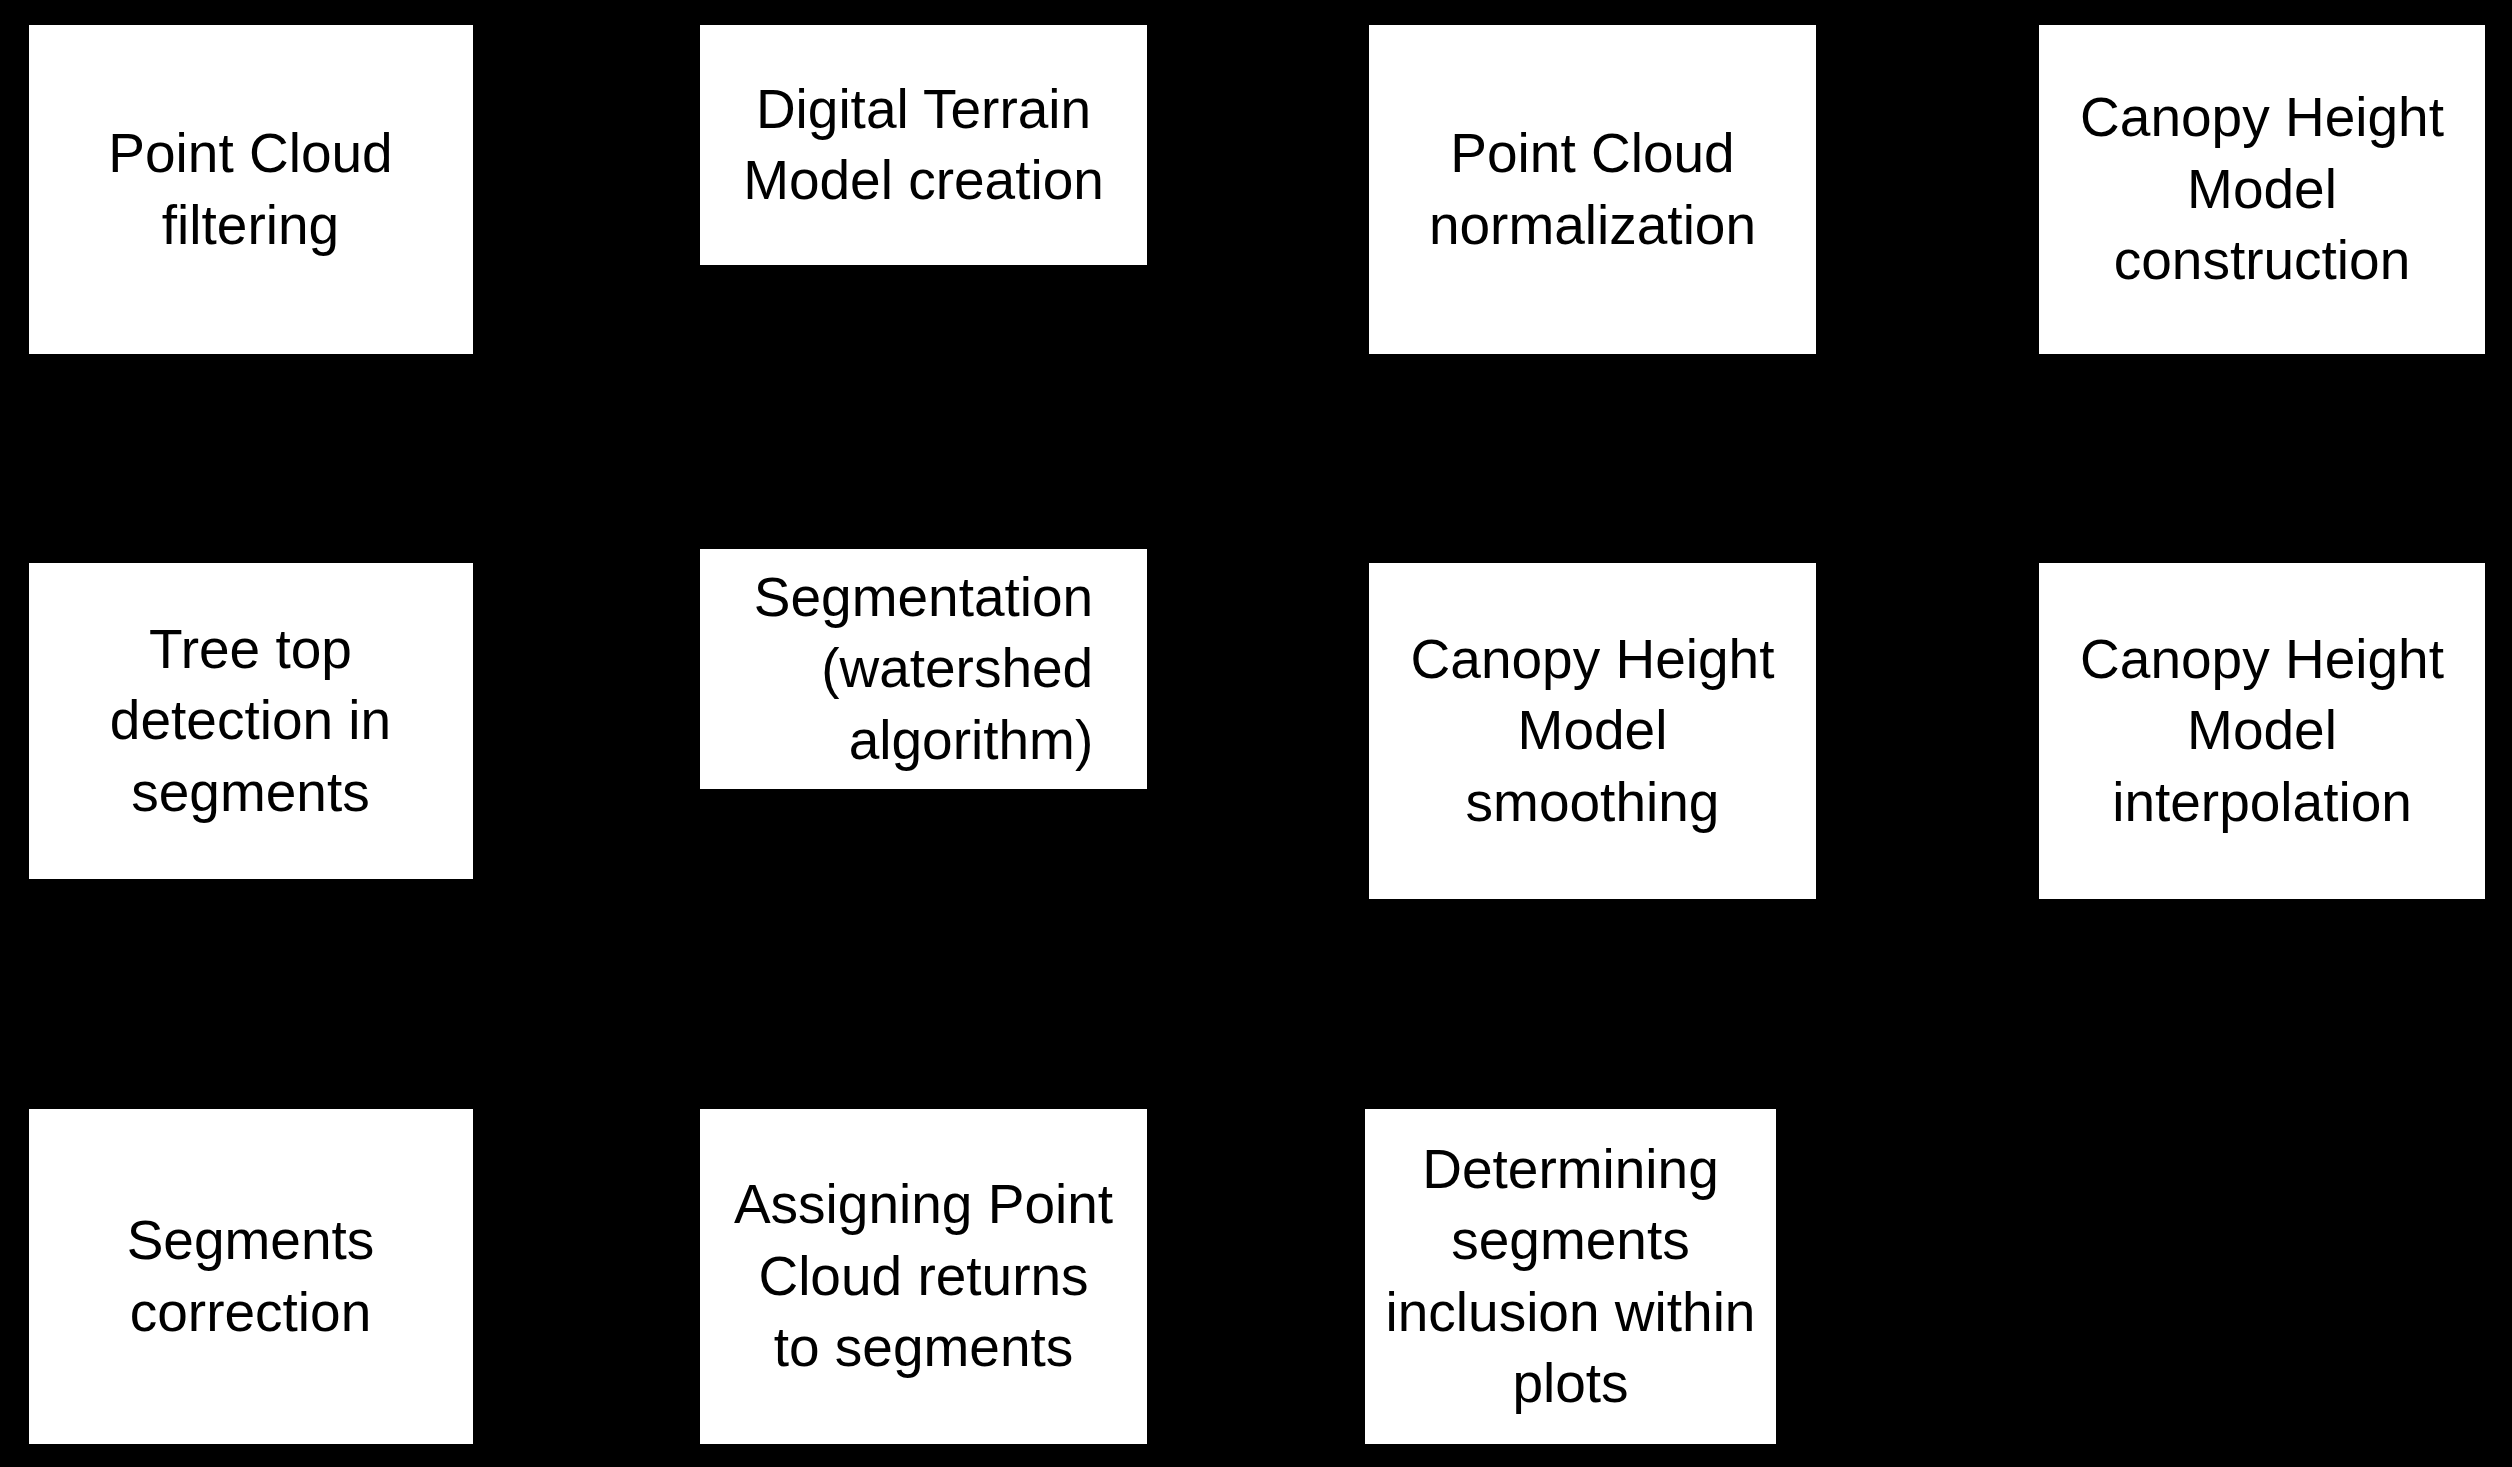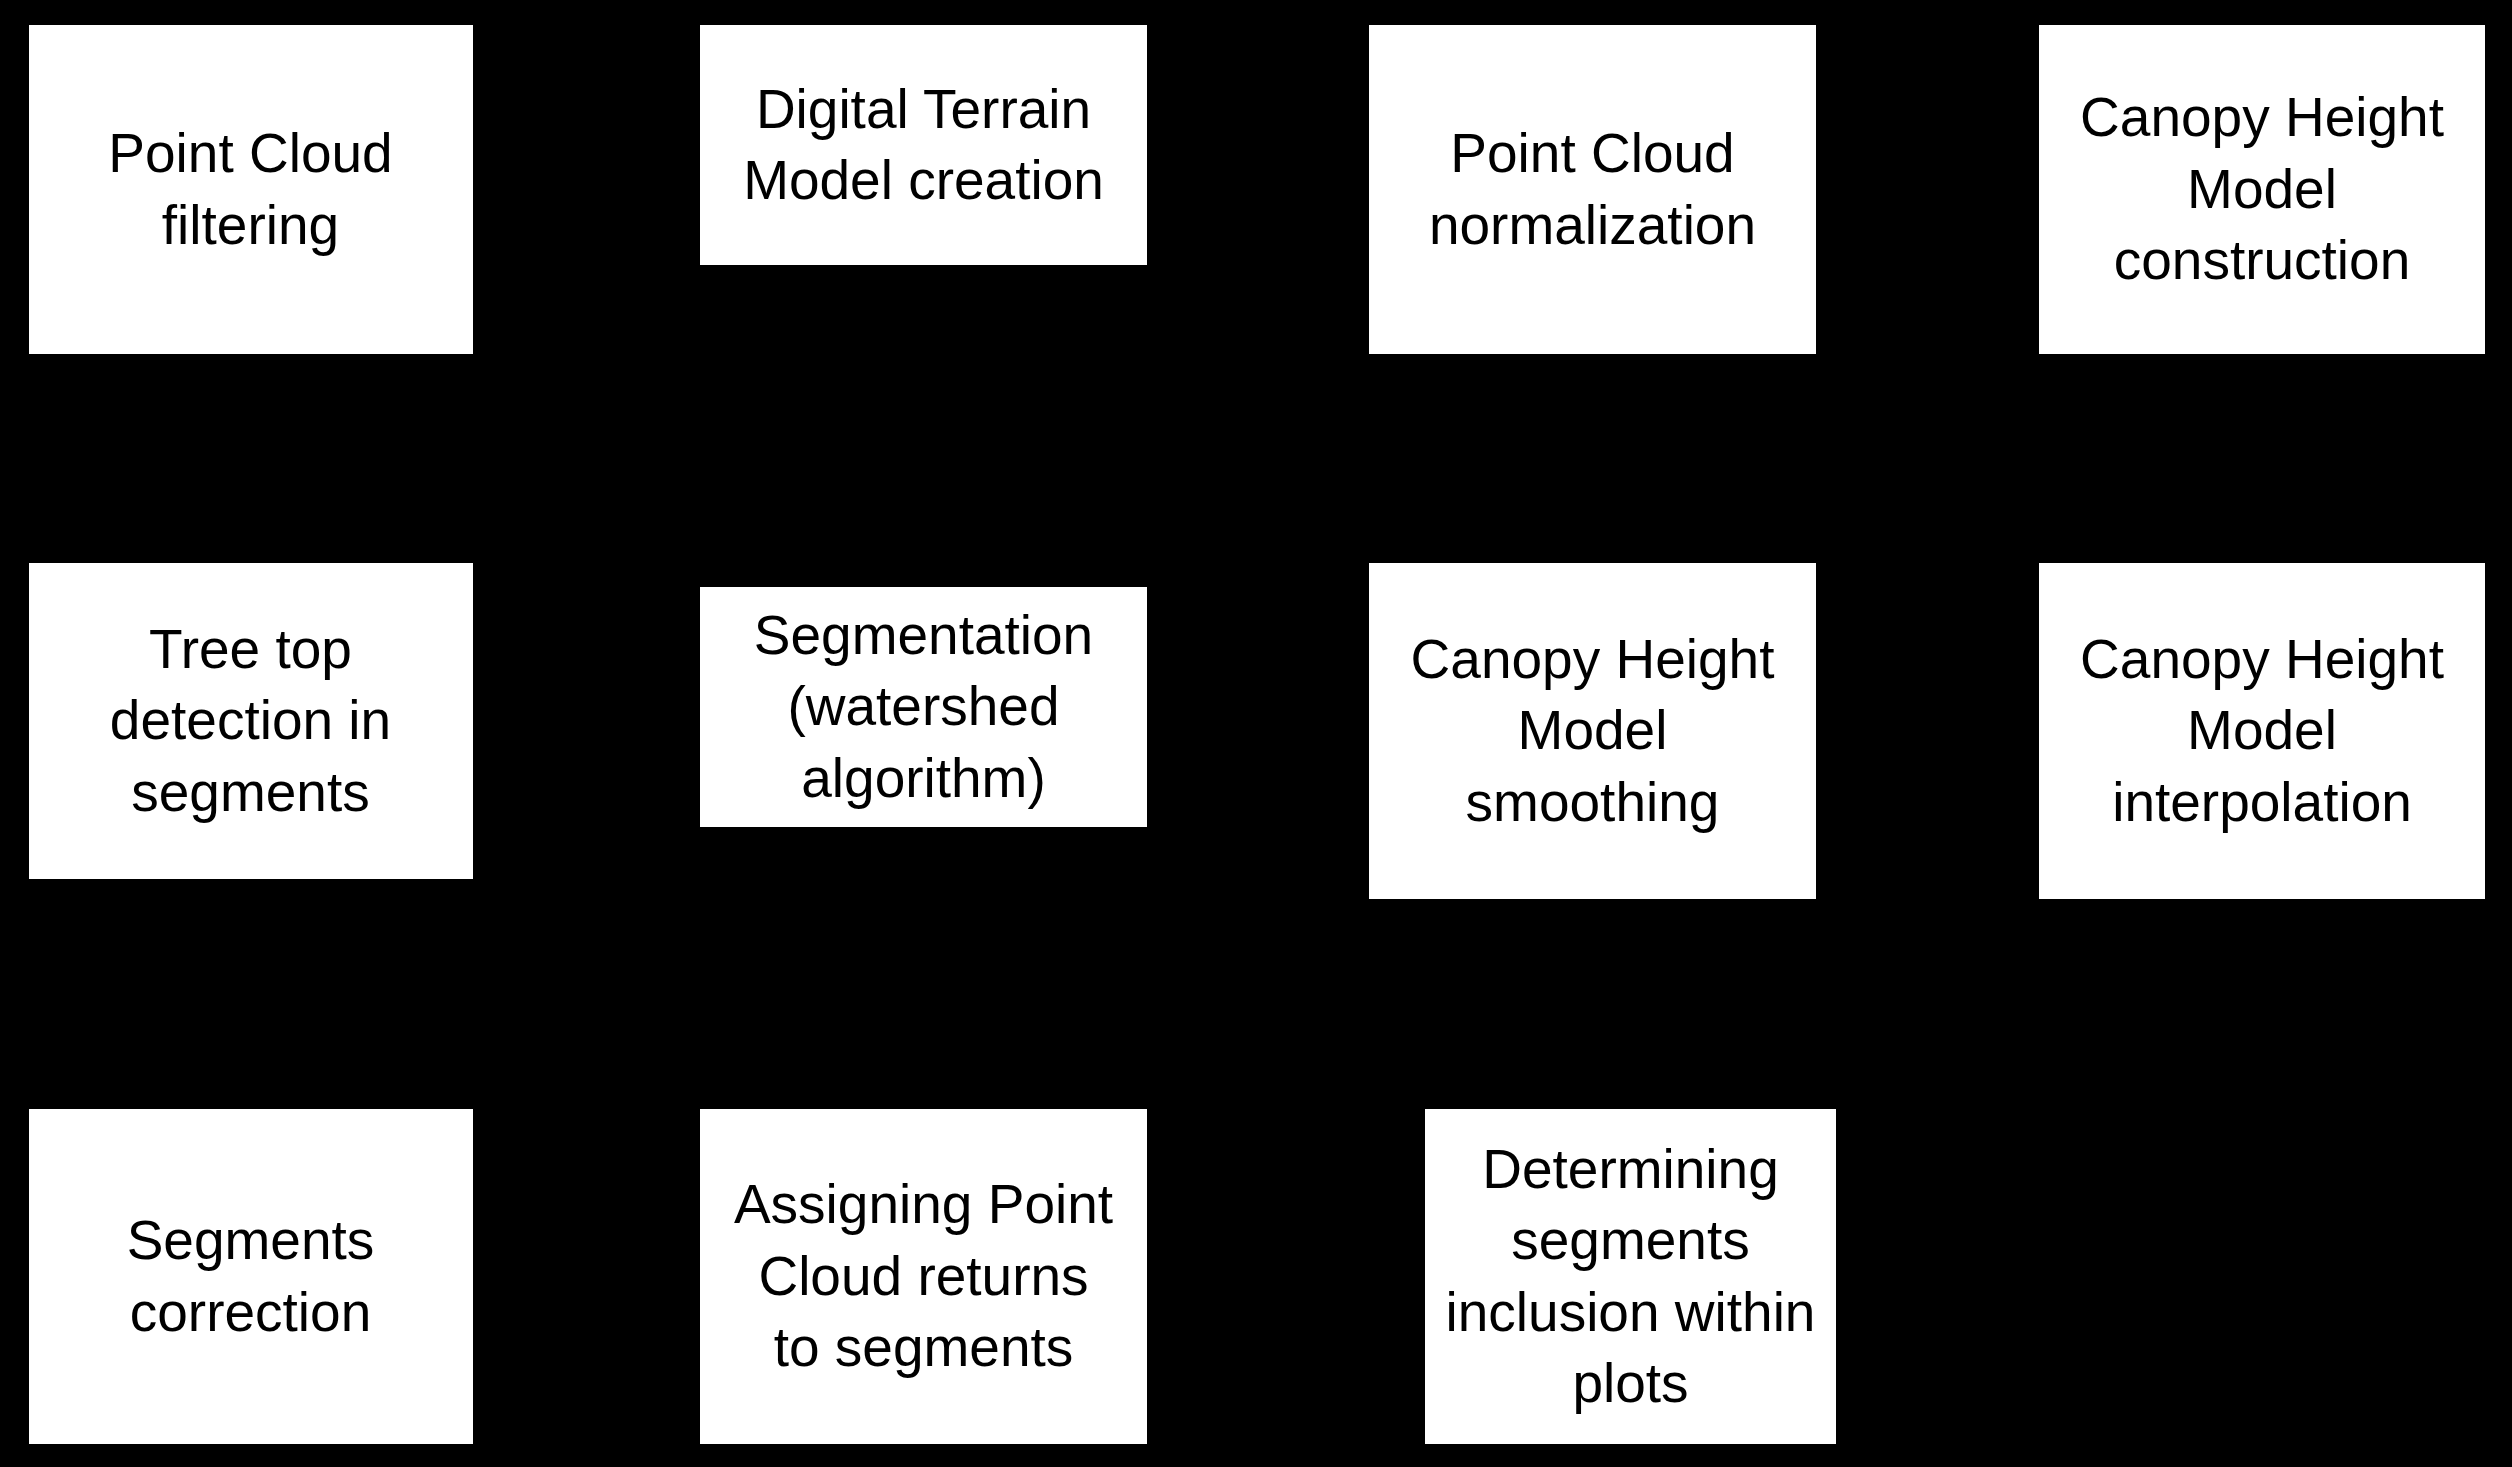--- a/index.html
+++ b/index.html
@@ -100,33 +100,33 @@
       <div class="node" style="left: 694px; top: 19px; width: 459px; height: 252px;"><span>Digital Terrain
 Model creation</span></div>
       <div class="node" style="left: 1363px; top: 19px; width: 459px; height: 341px;"><span>Point Cloud
 normalization</span></div>
       <div class="node" style="left: 2033px; top: 19px; width: 458px; height: 341px;"><span>Canopy Height
 Model
 construction</span></div>
       <div class="node" style="left: 22.5px; top: 557px; width: 456px; height: 328px;"><span>Tree top
 detection in
 segments</span></div>
-      <div class="node" style="left: 694px; top: 581px; width: 459px; height: 252px;"><span>Segmentation
+      <div class="node" style="left: 694px; top: 543px; width: 459px; height: 252px; text-align: right;"><span>Segmentation
 (watershed
 algorithm)</span></div>
       <div class="node" style="left: 1363px; top: 557px; width: 459px; height: 348px;"><span>Canopy Height
 Model
 smoothing</span></div>
       <div class="node" style="left: 2033px; top: 557px; width: 458px; height: 348px;"><span>Canopy Height
 Model
 interpolation</span></div>
       <div class="node" style="left: 22.5px; top: 1103px; width: 456px; height: 347px;"><span>Segments
 correction</span></div>
       <div class="node" style="left: 694px; top: 1103px; width: 459px; height: 347px; text-align: center;"><span>Assigning Point
 Cloud returns
 to segments</span></div>
-      <div class="node" style="left: 1419px; top: 1103px; width: 423px; height: 347px;"><span>Determining
+      <div class="node" style="left: 1359px; top: 1103px; width: 423px; height: 347px;"><span>Determining
 segments
 inclusion within
 plots</span></div>
     </div>
 </div>
 
 
 </body></html>

